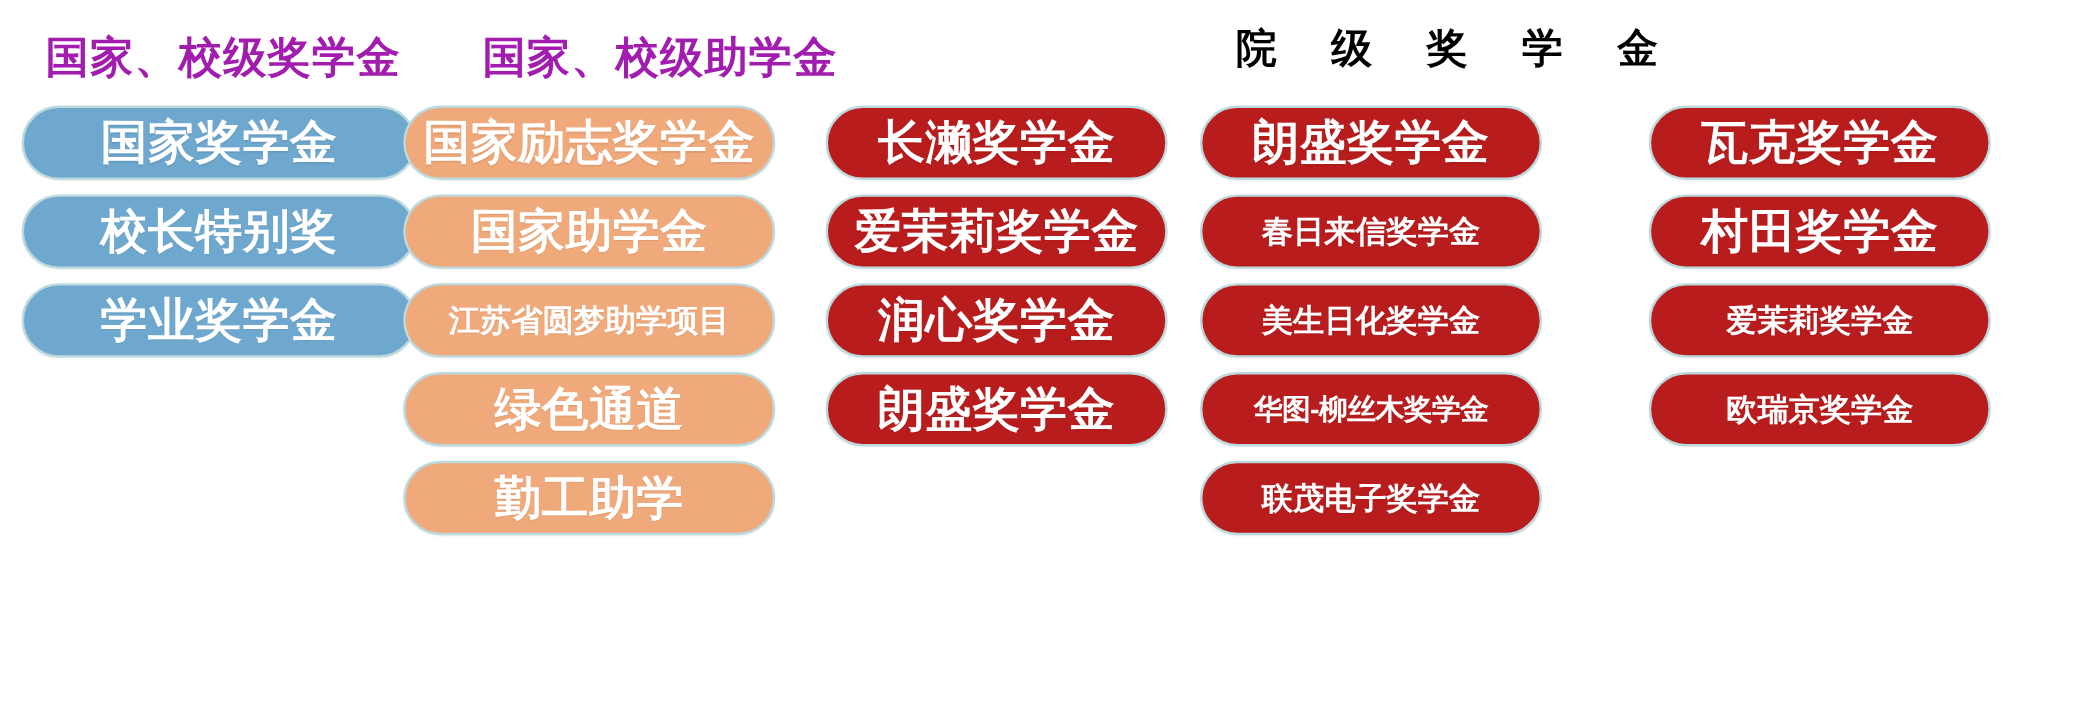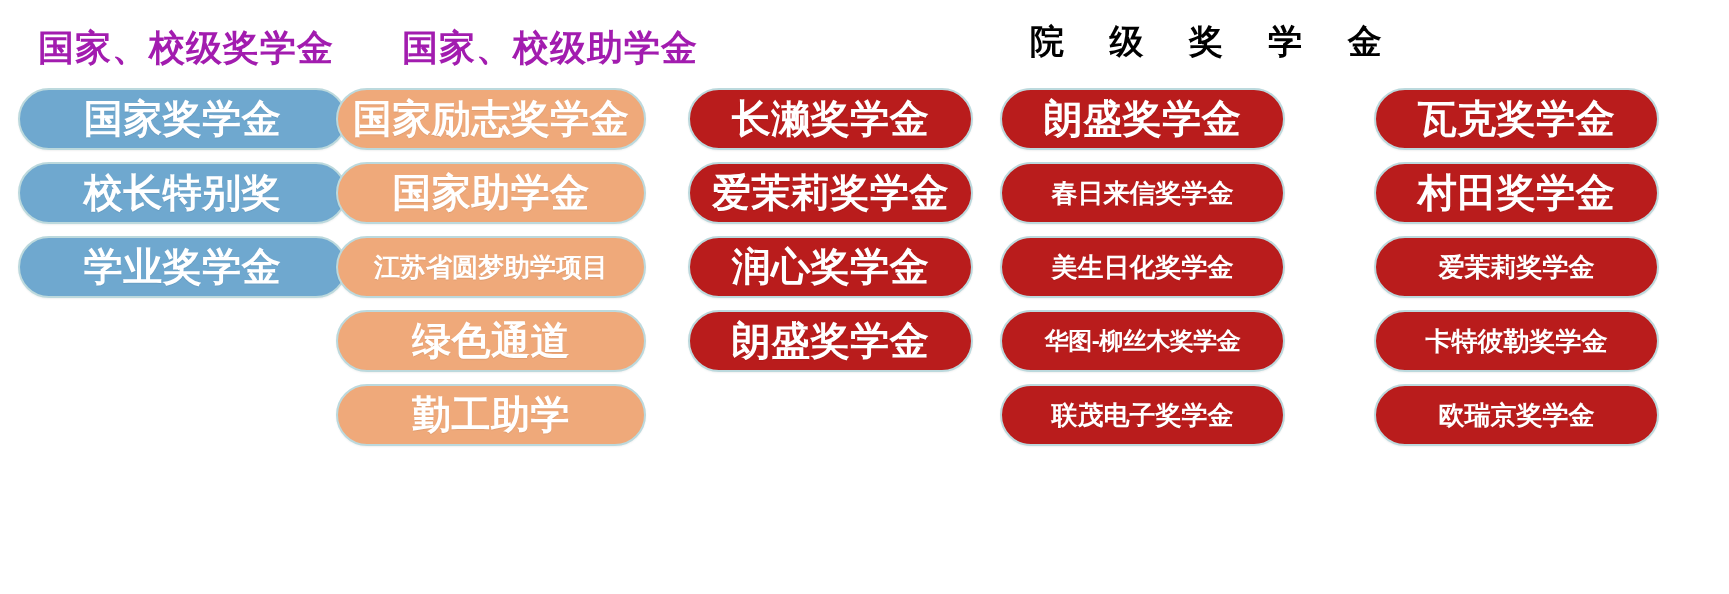--- a/index.html
+++ b/index.html
@@ -124,17 +124,16 @@
     <div class="pill pill-rose tight">春日来信奖学金</div>
     <div class="pill pill-rose tight">美生日化奖学金</div>
     <div class="pill pill-rose tighter">华图-柳丝木奖学金</div>
     <div class="pill pill-rose tight">联茂电子奖学金</div>
   </div>
 
   <div class="column col-5">
     <div class="pill pill-rose">瓦克奖学金</div>
     <div class="pill pill-rose">村田奖学金</div>
     <div class="pill pill-rose tight">爱茉莉奖学金</div>
-    <div class="pill pill-rose tight">卡特彼勒奖学金</div>
     <div class="pill pill-rose tight">欧瑞京奖学金</div>
   </div>
 
 </div>
 
 </body></html>

